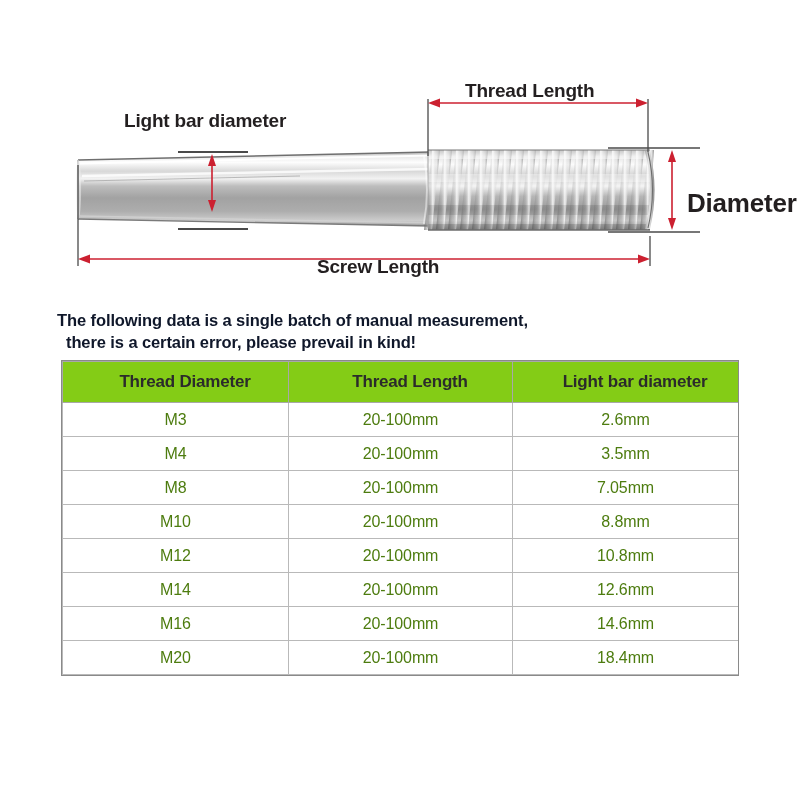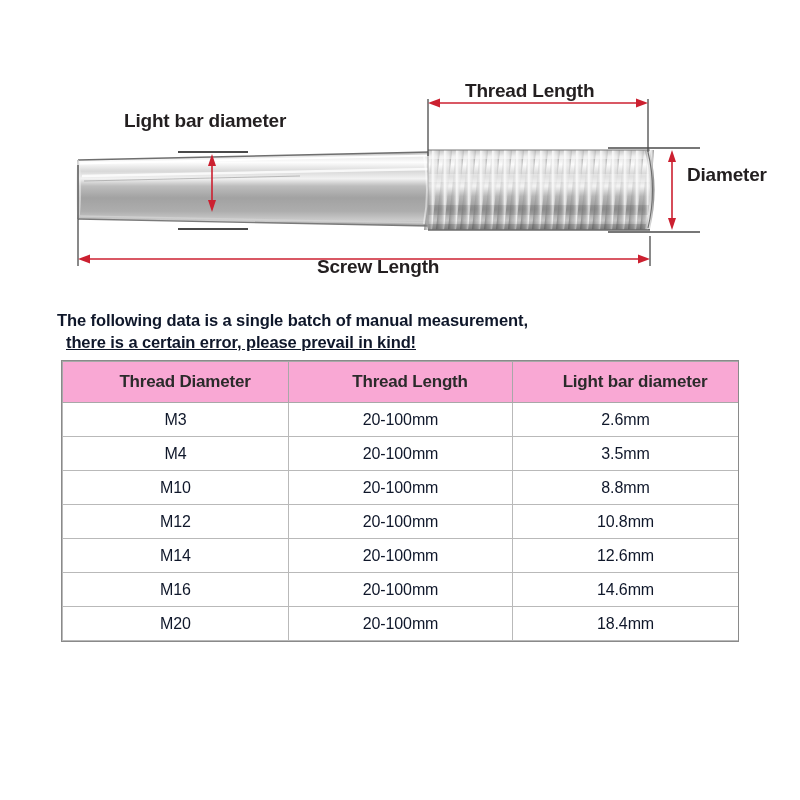--- a/index.html
+++ b/index.html
@@ -41,22 +41,22 @@
     top: 80px;
     font-size: 19px;
   }
   #label-light-bar {
     left: 124px;
     top: 110px;
     font-size: 19px;
   }
   #label-diameter {
     left: 687px;
-    top: 164px;
-    font-size: 19px;
+    top: 188px;
+    font-size: 26px;
   }
   #label-screw-length {
     left: 317px;
     top: 256px;
     font-size: 19px;
   }
 
   
   #warning-note {
     position: absolute;
@@ -65,45 +65,44 @@
     width: 640px;
     font-family: "Liberation Sans", sans-serif;
     font-weight: bold;
     font-size: 16.5px;
     line-height: 22px;
     color: #0f172a;
     letter-spacing: -0.1px;
   }
   #warning-note .line2 {
     padding-left: 9px;
-    text-decoration: underline;
   }
 
   
   #spec-table-wrap {
     position: absolute;
     left: 62px;
     top: 361px;
     width: 676px;
   }
   table#spec-table {
     border-collapse: collapse;
     width: 676px;
     table-layout: fixed;
     background: #ffffff;
   }
   table#spec-table th,
   table#spec-table td {
     text-align: center;
     font-family: "Liberation Sans", sans-serif;
-    color: #0f172a;
+    color: #4d7c0f;
     border: 1px solid #b9b9b9;
   }
   table#spec-table th {
-    background: #f9a8d4;
+    background: #84cc16;
     color: #2b2b2b;
     font-weight: bold;
     font-size: 17px;
     height: 38px;
     border-color: #a8a8a8;
     letter-spacing: -0.2px;
     padding-left: 20px;
   }
   table#spec-table td {
     height: 31px;
@@ -304,20 +303,25 @@
           <td>M3</td>
           <td>20-100mm</td>
           <td>2.6mm</td>
         </tr>
         <tr>
           <td>M4</td>
           <td>20-100mm</td>
           <td>3.5mm</td>
         </tr>
         <tr>
+          <td>M8</td>
+          <td>20-100mm</td>
+          <td>7.05mm</td>
+        </tr>
+        <tr>
           <td>M10</td>
           <td>20-100mm</td>
           <td>8.8mm</td>
         </tr>
         <tr>
           <td>M12</td>
           <td>20-100mm</td>
           <td>10.8mm</td>
         </tr>
         <tr>

